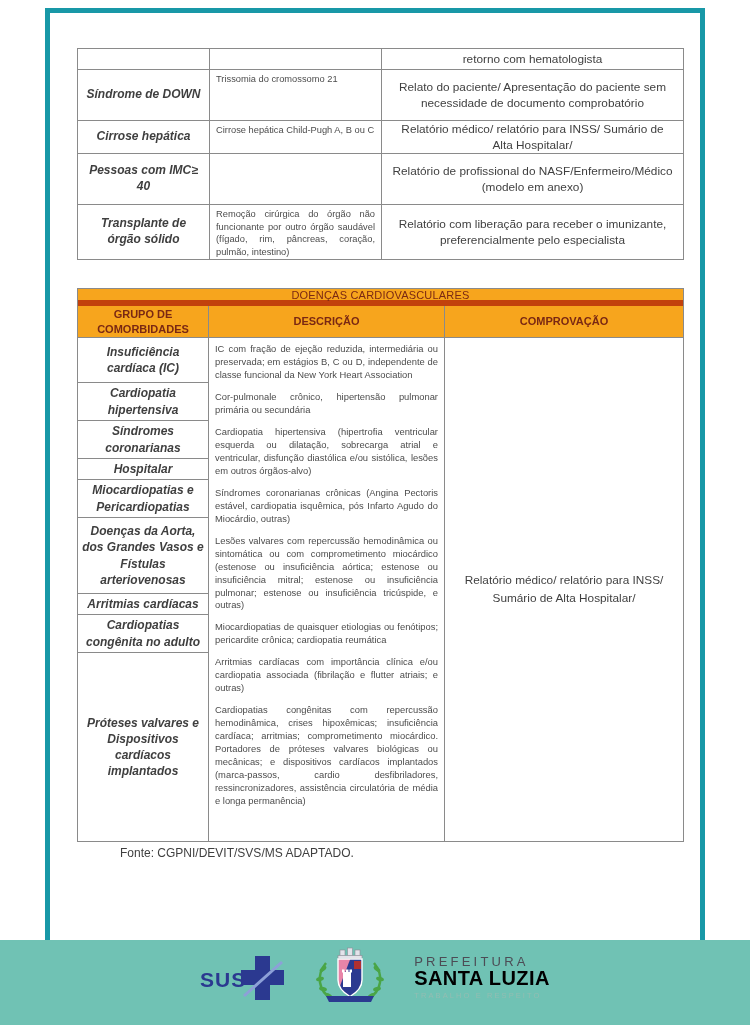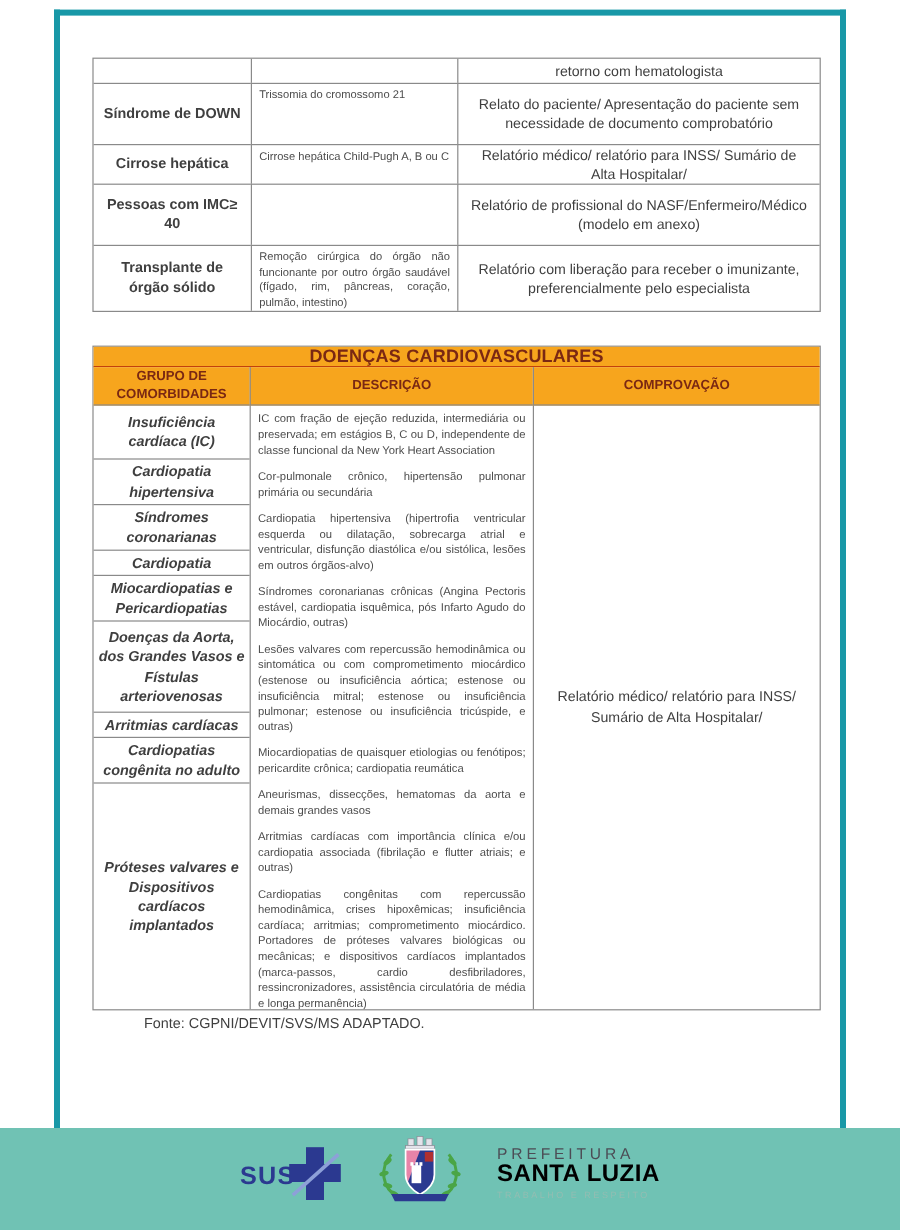--- a/index.html
+++ b/index.html
@@ -12,30 +12,30 @@
 
   
   .t1 { position:absolute; left:77px; top:48px; width:607px;
         display:grid; grid-template-columns:131px 172px 1fr;
         grid-template-rows:20px 51px 33px 51px 55px;
         border:1px solid #8a8a8a; color:#3f3f3f; }
   .t1 > div { overflow:hidden; }
   .bl { border-left:1px solid #8a8a8a; }
   .bt { border-top:1px solid #8a8a8a; }
   .cell-group { display:flex; align-items:center; justify-content:center; text-align:center;
-                font-weight:bold; font-size:12px; line-height:1.3; padding:2px 6px; }
+                font-weight:bold; font-size:12px; line-height:1.3; padding:2px 6px;font-style:italic; }
   .cell-desc  { font-size:9.3px; line-height:1.35; text-align:justify; padding:3px 6px; color:#4c4c4c; }
   .cell-proof { display:flex; align-items:center; justify-content:center; text-align:center;
                 font-size:11.8px; line-height:1.38; padding:2px 8px; }
 
   
   .t2 { position:absolute; left:77px; top:288px; width:607px; border:1px solid #8a8a8a; color:#3f3f3f; }
-  .t2-title { height:17px; background:#f7a51d; border-bottom:1px solid #c2410c;
+  .t2-title { height:17px; background:#f7a51d; border-bottom:6px solid #c2410c;
               display:flex; align-items:center; justify-content:center;
-              font-weight:bold; font-size:15px; color:#7a2813; letter-spacing:.2px; }
+              font-weight:normal; font-size:11px; color:#7a2813; letter-spacing:.2px; }
   .t2-head { display:grid; grid-template-columns:130px 236px 1fr; }
   .t2-head > div { background:#f7a51d; border-bottom:1px solid #8a8a8a; height:32px;
                    display:flex; align-items:center; justify-content:center; text-align:center;
                    font-weight:bold; font-size:11px; color:#7a2813; line-height:1.3; padding:1px 4px; }
   .t2-body { display:grid; grid-template-columns:130px 236px 1fr; height:503px; }
   .groups-col { display:flex; flex-direction:column;font-style:italic; }
   .group-cell { display:flex; align-items:center; justify-content:center; text-align:center;
                 font-weight:bold; font-size:12px; line-height:1.35; padding:1px 4px;
                 border-bottom:1px solid #8a8a8a; overflow:hidden; }
   .group-cell:last-child { border-bottom:none; }
@@ -91,35 +91,34 @@
     <div class="t2-head">
       <div>GRUPO DE COMORBIDADES</div>
       <div class="bl">DESCRIÇÃO</div>
       <div class="bl">COMPROVAÇÃO</div>
     </div>
     <div class="t2-body">
       <div class="groups-col">
         <div class="group-cell" style="height:45px">Insuficiência cardíaca (IC)</div>
         <div class="group-cell" style="height:38px">Cardiopatia hipertensiva</div>
         <div class="group-cell" style="height:38px">Síndromes coronarianas</div>
-        <div class="group-cell" style="height:21px">Cardiopatia</div>
+        <div class="group-cell" style="height:21px">Hospitalar</div>
         <div class="group-cell" style="height:38px">Miocardiopatias e Pericardiopatias</div>
         <div class="group-cell" style="height:76px">Doenças da Aorta, dos Grandes Vasos e Fístulas arteriovenosas</div>
         <div class="group-cell" style="height:21px">Arritmias cardíacas</div>
         <div class="group-cell" style="height:38px">Cardiopatias congênita no adulto</div>
         <div class="group-cell" style="flex:1">Próteses valvares e Dispositivos cardíacos implantados</div>
       </div>
       <div class="desc-col">
         <p>IC com fração de ejeção reduzida, intermediária ou preservada; em estágios B, C ou D, independente de classe funcional da New York Heart Association</p>
         <p>Cor-pulmonale crônico, hipertensão pulmonar primária ou secundária</p>
         <p>Cardiopatia hipertensiva (hipertrofia ventricular esquerda ou dilatação, sobrecarga atrial e ventricular, disfunção diastólica e/ou sistólica, lesões em outros órgãos-alvo)</p>
         <p>Síndromes coronarianas crônicas (Angina Pectoris estável, cardiopatia isquêmica, pós Infarto Agudo do Miocárdio, outras)</p>
         <p>Lesões valvares com repercussão hemodinâmica ou sintomática ou com comprometimento miocárdico (estenose ou insuficiência aórtica; estenose ou insuficiência mitral; estenose ou insuficiência pulmonar; estenose ou insuficiência tricúspide, e outras)</p>
         <p>Miocardiopatias de quaisquer etiologias ou fenótipos; pericardite crônica; cardiopatia reumática</p>
-        <p>Aneurismas, dissecções, hematomas da aorta e demais grandes vasos</p>
         <p>Arritmias cardíacas com importância clínica e/ou cardiopatia associada (fibrilação e flutter atriais; e outras)</p>
         <p>Cardiopatias congênitas com repercussão hemodinâmica, crises hipoxêmicas; insuficiência cardíaca; arritmias; comprometimento miocárdico. Portadores de próteses valvares biológicas ou mecânicas; e dispositivos cardíacos implantados (marca-passos, cardio desfibriladores, ressincronizadores, assistência circulatória de média e longa permanência)</p>
       </div>
       <div class="proof-col">Relatório médico/ relatório para INSS/ Sumário de Alta Hospitalar/</div>
     </div>
   </div>
 
   <div class="fonte">Fonte: CGPNI/DEVIT/SVS/MS ADAPTADO.</div>
 
   <div class="footer">

